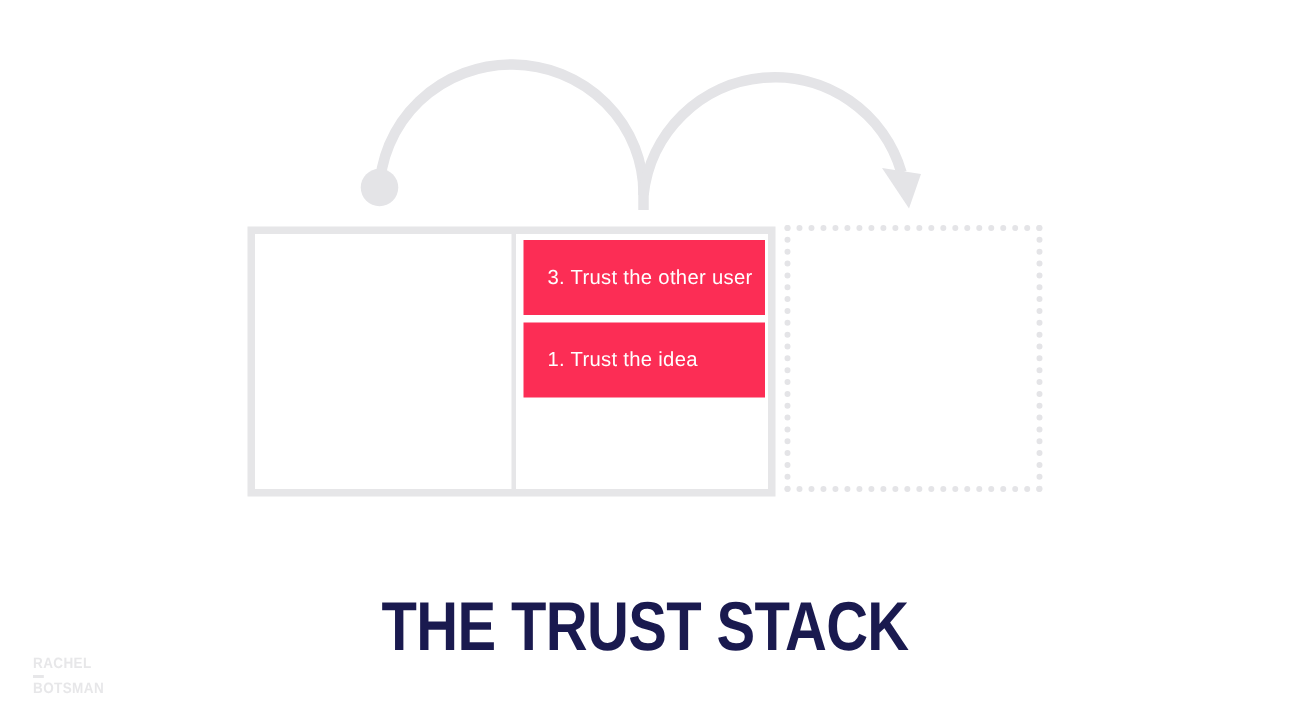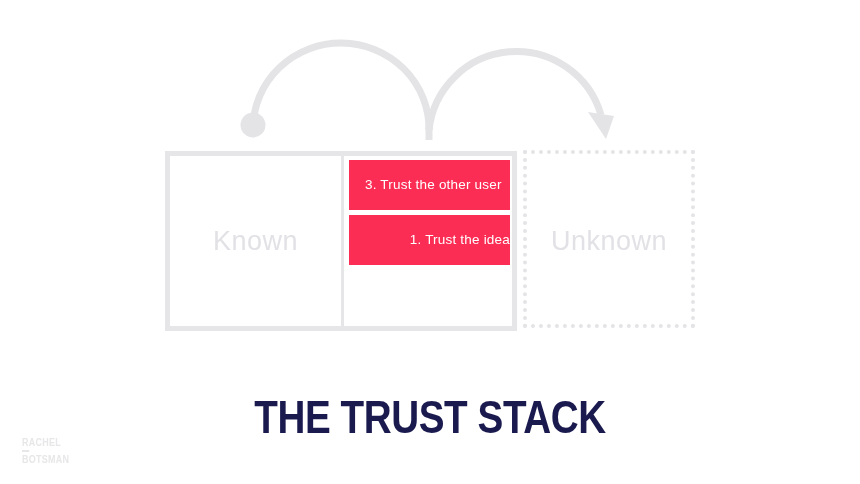--- a/index.html
+++ b/index.html
@@ -70,21 +70,21 @@
     height: 50px;
     margin-bottom: 5px;
     background: #fc2d55;
     color: #ffffff;
     font-size: 13.5px;
     letter-spacing: 0.2px;
     line-height: 50px;
     padding-left: 16px;
     white-space: nowrap;
   }
-  .stack-item:last-child { margin-bottom: 16px; text-align: right; }
+  .stack-item:last-child { margin-bottom: 16px; }
 
   
   .unknown-box {
     position: absolute;
     left: 523px;
     top: 150px;
     width: 172px;
     height: 178px;
     border: 4px dotted #e4e4e7;
     background: #ffffff;
@@ -145,30 +145,28 @@
       <line x1="229" y1="98" x2="229" y2="112"></line>
     </g>
     <circle cx="53" cy="97" r="12.5" fill="#e4e4e7"></circle>
     <polygon points="388,84 414,88 406,111" fill="#e4e4e7"></polygon>
   </svg>
 
   <div class="known-box"></div>
 
   <div class="divider"></div>
 
-  <div class="zone-label known-label">Known</div>
 
   <div class="stack">
     <div class="stack-item">3. Trust the other user</div>
     <div class="stack-item">1. Trust the idea</div>
   </div>
 
   <div class="unknown-box"></div>
 
-  <div class="zone-label unknown-label">Unknown</div>
 
   <div class="title">THE TRUST STACK</div>
 
   <div class="logo">
     <div>RACHEL</div>
     <div class="logo-dash"></div>
     <div>BOTSMAN</div>
   </div>
 
 </div>

